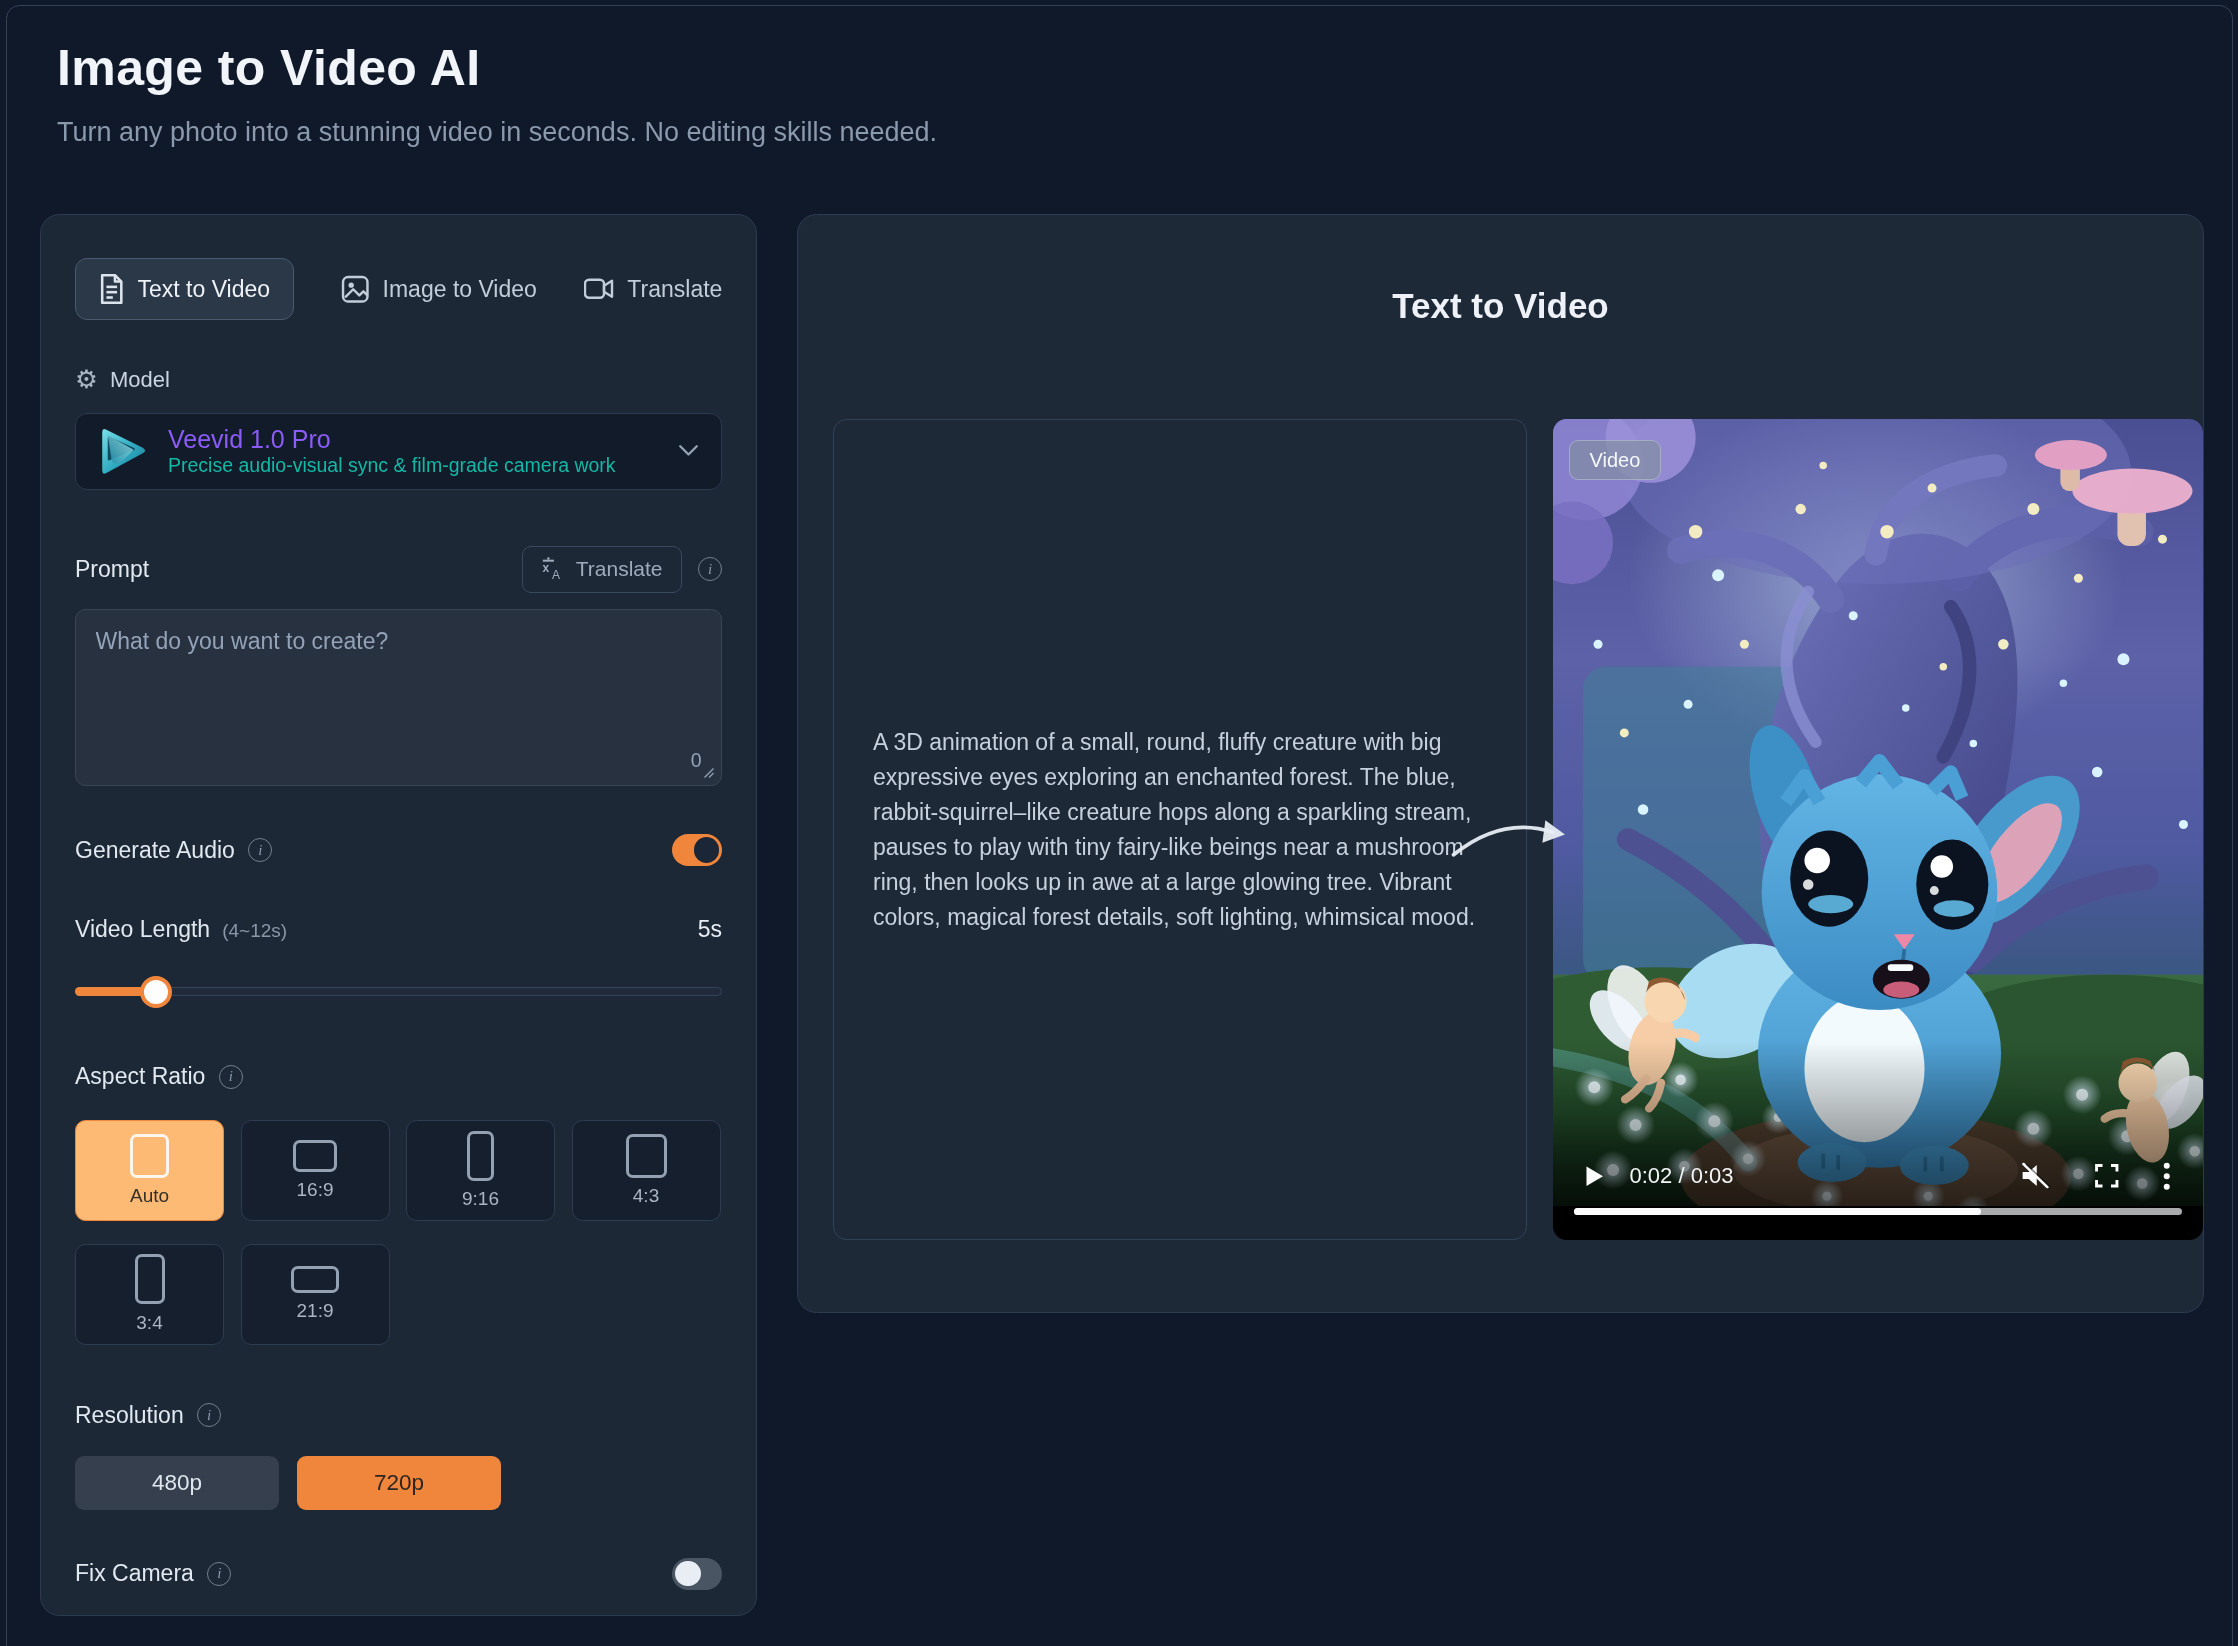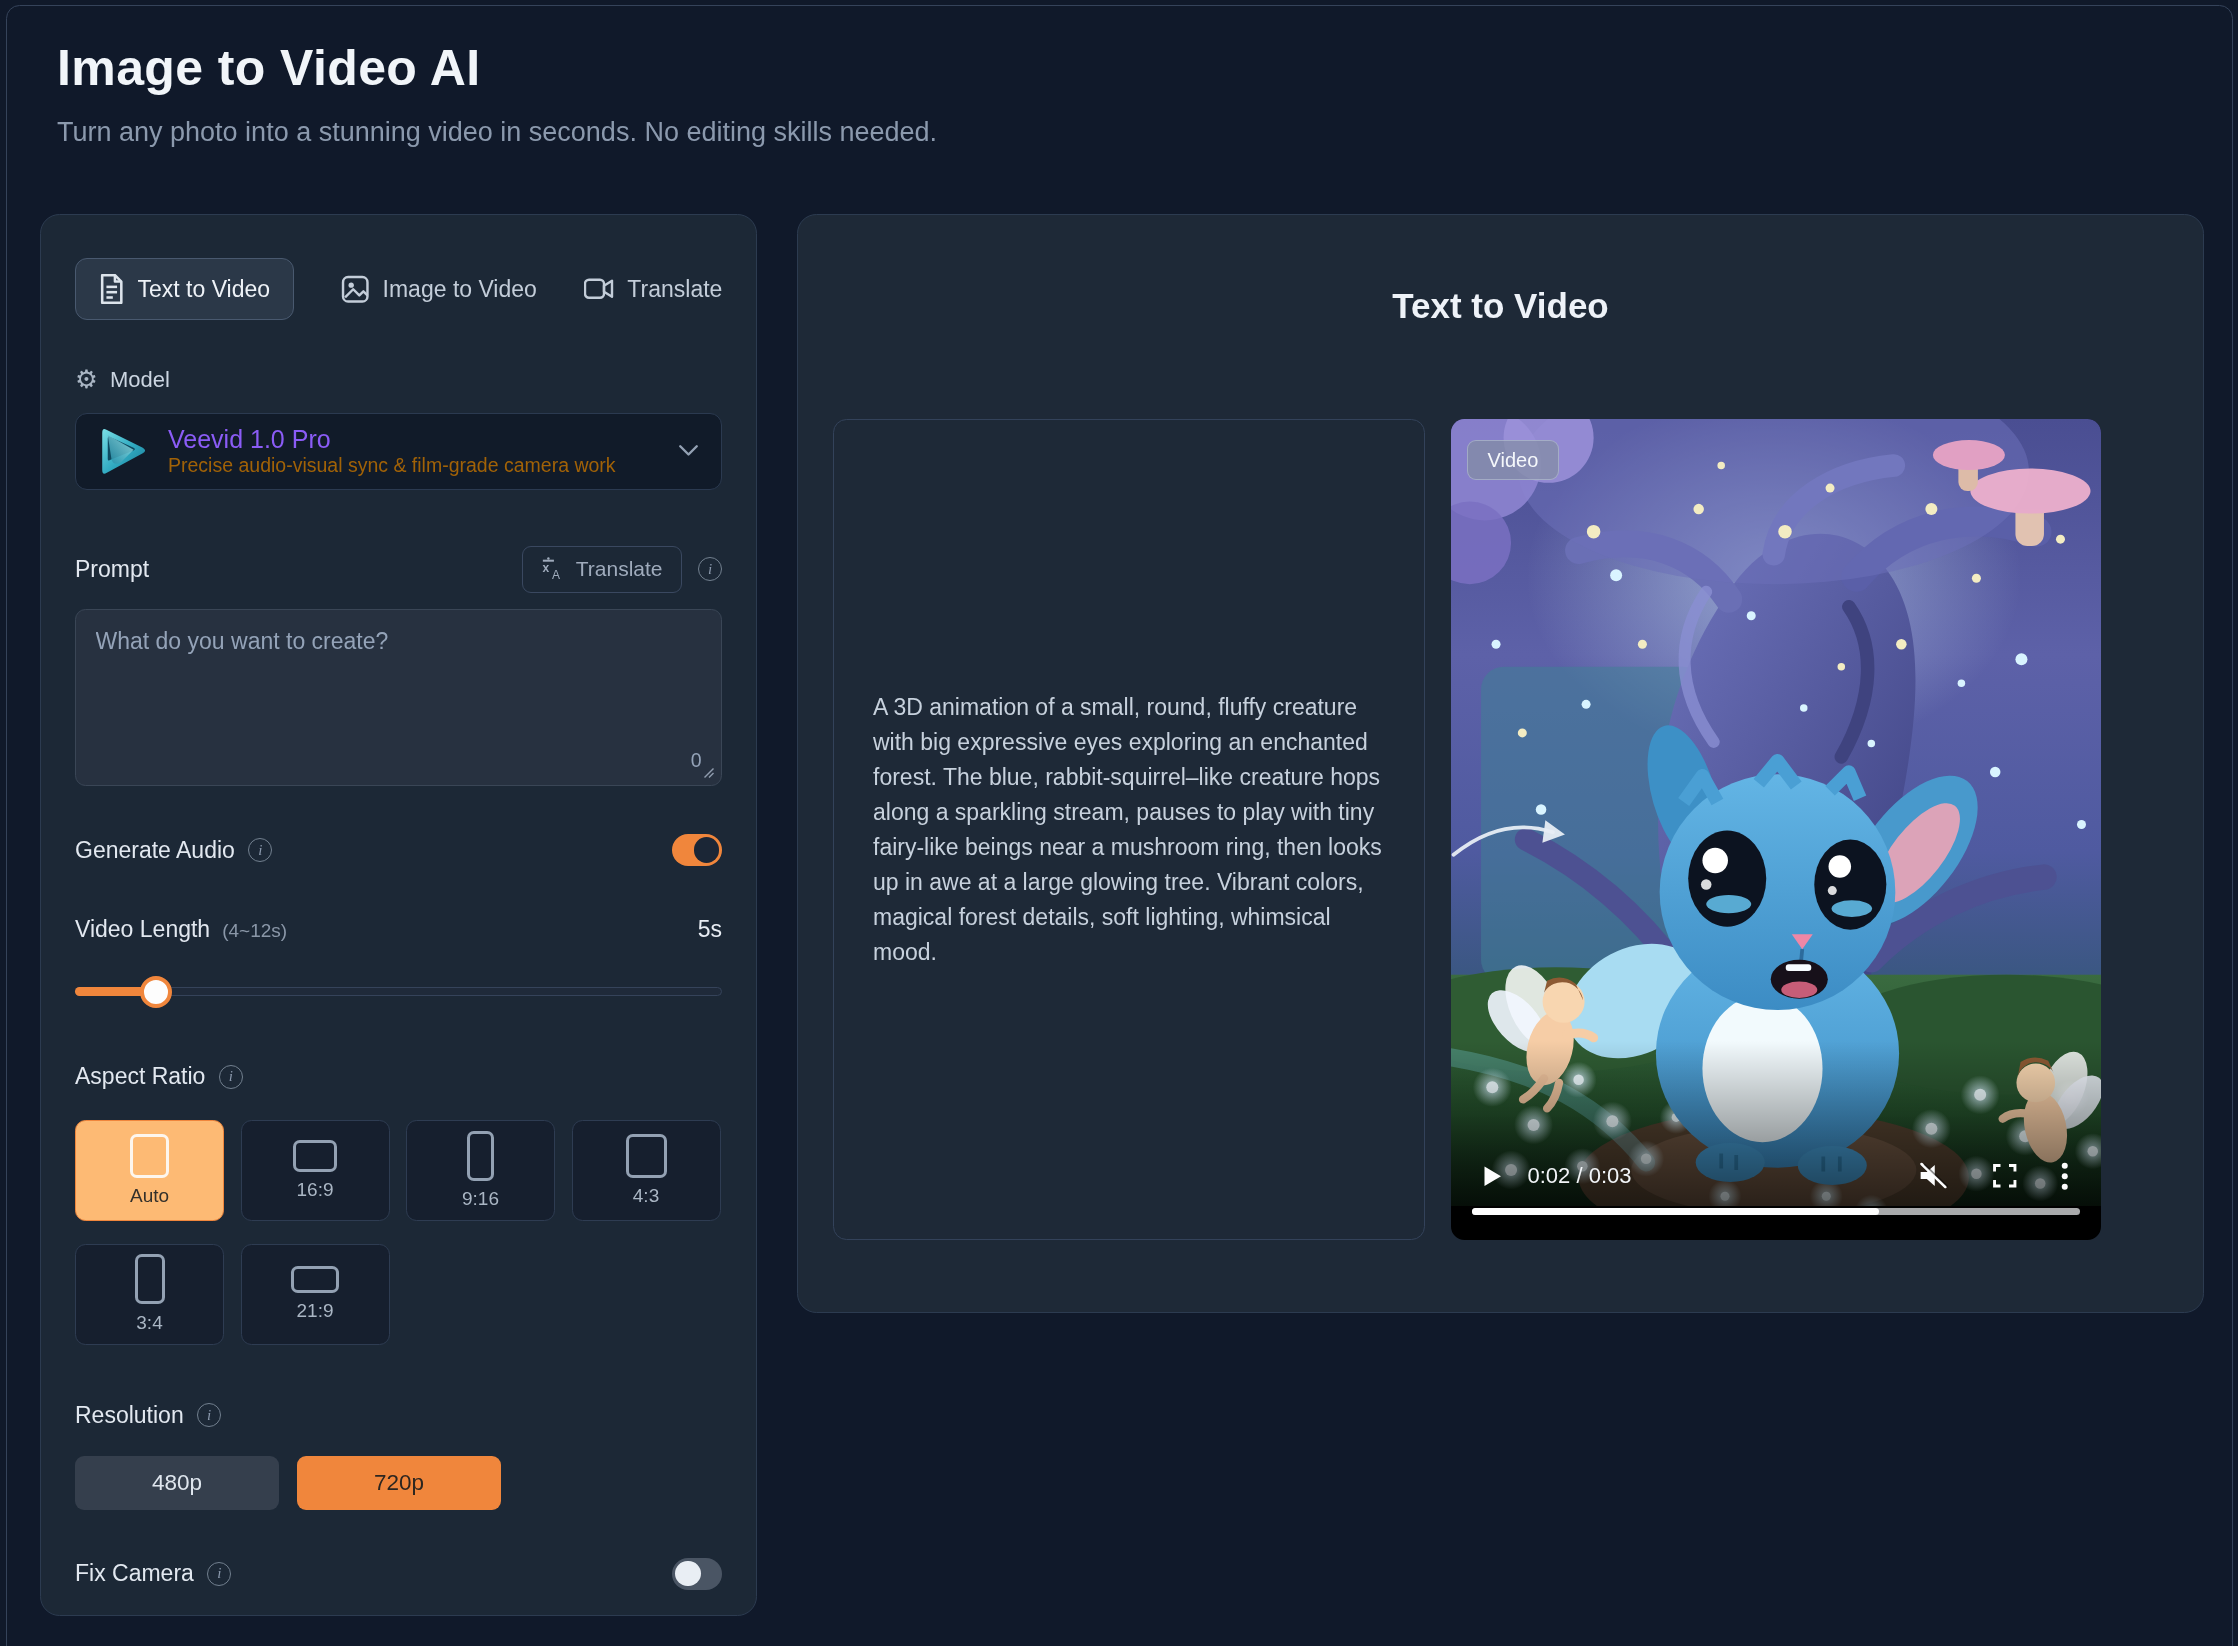--- a/index.html
+++ b/index.html
@@ -42,21 +42,21 @@
 
   
   .model-row { display:flex; align-items:center; gap:12px; margin-top:47px; font-size:22px; color:#cbd5e1; }
   .gear { font-size:25.5px; color:#aab6c4; line-height:1; }
   .model-select {
     margin-top:19.5px; height:77px; background:#111b29; border:1.5px solid #2b3a50;
     border-radius:12px; display:flex; align-items:center; padding:0 22.5px 0 16.5px; cursor:pointer;
   }
   .model-texts { margin-left:16.5px; flex:1; }
   .model-name { font-size:25px; color:#8b5cf6; }
-  .model-desc { font-size:19.5px; color:#a16207; }
+  .model-desc { font-size:19.5px; color:#14b8a6; }
 
   
   .prompt-row { display:flex; align-items:center; margin-top:56px; }
   .prompt-label { font-size:23px; color:#e2e8f0; flex:1; }
   .translate-btn {
     display:flex; align-items:center; gap:10.5px; border:1.5px solid #3a4860; border-radius:9px;
     padding:10.5px 18px; color:#9fabbc; font-size:21px; cursor:pointer; background:transparent;
   }
   .info-dot {
     width:24px; height:24px; border:1.5px solid #72808f; border-radius:50%;
@@ -116,21 +116,21 @@
   .res-row { display:flex; gap:18px; margin-top:27px; }
   .res-btn { width:204px; height:54px; border-radius:9px; display:flex; align-items:center; justify-content:center; font-size:22.5px; cursor:pointer; }
   .res-btn.plain { background:#353f4d; color:#dfe6ee; }
   .res-btn.selected { background:#f0863c; color:#2c2620; }
 
   
   .preview-heading { text-align:center; margin-top:71px; font-size:35px; font-weight:bold; color:#eef2f8; }
   .preview-sub { text-align:center; margin-top:21px; font-size:24px; color:#93a1b4; }
   .preview-row { position:absolute; left:35px; top:204px; display:flex; gap:25.5px; }
   .example-card {
-    width:592px; height:821px; border:1.5px solid #33425a; border-radius:13.5px;
+    width:694px; height:821px; border:1.5px solid #33425a; border-radius:13.5px;
     display:flex; align-items:center; padding:0 39px;
   }
   .example-text { font-size:23px; line-height:35px; color:#c7d1dd; }
   .video-box {
     width:650px; height:821px; border-radius:13.5px; overflow:hidden; position:relative; background:#000;
   }
   .scene { position:absolute; left:0; top:0; width:650px; height:787px; }
   .video-badge {
     position:absolute; left:16.5px; top:21px; padding:7.5px 19.5px; border-radius:9px;
     background:rgba(130,142,160,.68); border:1.5px solid rgba(190,200,215,.55);

